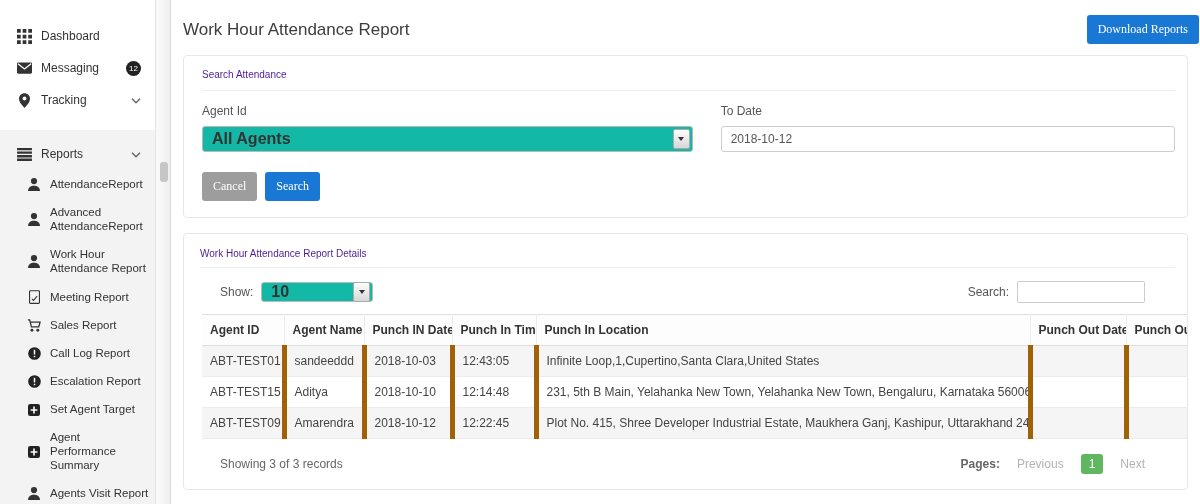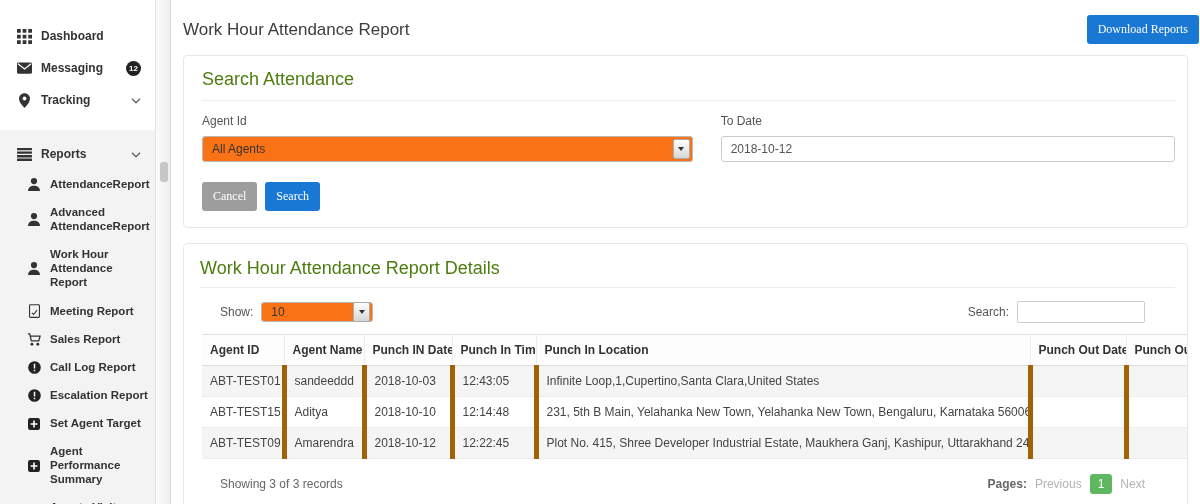--- a/index.html
+++ b/index.html
@@ -1,21 +1,21 @@
 <!DOCTYPE html>
 <html style="--primary-blue: #1878d4; --cancel-gray: #9d9d9d; --page-green: #5fb760; --badge-dark: #212121;"><head>
 <meta charset="utf-8">
 <style>
   * { margin:0; padding:0; box-sizing:border-box; }
   html,body { width:1200px; height:504px; overflow:hidden; background:#fff;
     font-family:"Liberation Sans", sans-serif; }
   .app { display:flex; width:1200px; height:504px; }
 
   
-  .sidebar { width:155px; flex:none; background:#fff; display:flex; flex-direction:column; font-size:12px; color:#333;font-weight:bold; }
+  .sidebar { width:155px; flex:none; background:#fff; display:flex; flex-direction:column; font-size:12px; color:#333; }
   .nav-top { padding-top:20px; padding-bottom:14px; background:#fff; }
   .nav-item { height:32px; display:flex; align-items:center; gap:9px; padding:0 14px 0 16px; cursor:pointer; }
   .nav-item .ico { width:16px; flex:none; display:flex; justify-content:center; }
   .nav-item .lbl { flex:1; white-space:nowrap; }
   .badge { width:15px; height:15px; border-radius:50%; background:var(--badge-dark,#212121); color:#fff;
     font-size:8px; display:flex; align-items:center; justify-content:center; flex:none; }
   .reports-section { background:#f3f3f3; flex:1; padding-top:8px; }
   .sub-item { display:flex; align-items:center; gap:9px; padding:7px 6px 7px 27px;
     font-size:11.5px; line-height:14px; cursor:pointer; }
   .sub-item .ico { width:14px; flex:none; display:flex; justify-content:center; padding-top:1px; }
@@ -30,32 +30,32 @@
   main { flex:1; min-width:0; padding:0 12px; }
   .page-header { display:flex; justify-content:space-between; align-items:center; padding:15px 0 11px; }
   .page-title { font-size:17px; font-weight:500; color:#3d3d3d; }
   .btn { border:none; border-radius:3px; color:#fff; font-size:12px; padding:7px 11px;
     font-family:Liberation Serif, serif; cursor:pointer; }
   .btn-primary { background:var(--primary-blue,#1878d4); }
   .btn-cancel { background:var(--cancel-gray,#9d9d9d); }
   .download-btn { margin-right:-11px; }
 
   .panel { border:1px solid #e7e7e7; border-radius:4px; background:#fff; }
-  .panel-title { font-size:18px; color:#4d7c0f; }
+  .panel-title { font-size:10px; color:#4c1d95; }
 
   
   .search-panel { padding:13px 12px 16px 18px; margin-bottom:15px; }
   .search-panel .panel-title { padding-bottom:10px; border-bottom:1px solid #eee; margin-bottom:13px; }
   .form-row { display:flex; gap:28px; margin-bottom:20px; }
   .field { flex:1; display:flex; flex-direction:column; gap:8px; }
   .field.agent { flex:1.08; }
   .field label { font-size:12px; color:#555; }
-  .selectbox { height:26px; border:1px solid #b9b9b9; border-radius:3px; background:#f97316;
+  .selectbox { height:26px; border:1px solid #b9b9b9; border-radius:3px; background:#14b8a6;
     display:flex; align-items:center; justify-content:space-between; padding-left:9px;
-    font-size:12px; color:#333; cursor:pointer; }
+    font-size:16px; color:#333; cursor:pointer;font-weight:bold; }
   .select-arrow { width:17px; height:20px; margin-right:2px; border:1px solid #ababab; border-radius:2px;
     background:linear-gradient(#fefefe,#d7d7d7); display:flex; align-items:center; justify-content:center; flex:none; }
   .caret { width:0; height:0; border-left:3.5px solid transparent; border-right:3.5px solid transparent;
     border-top:4.5px solid #333; }
   .text-input { height:26px; border:1px solid #ccc; border-radius:3px; padding:0 9px; font-size:12px;
     color:#555; font-family:inherit; outline:none; width:100%; }
   .btn-row { display:flex; gap:8px; }
 
   
   .details-panel { padding-top:14px; overflow:hidden; }
@@ -70,21 +70,21 @@
   table { width:1024px; table-layout:fixed; border-collapse:collapse; }
   thead th { font-size:12px; font-weight:bold; color:#333; text-align:left; padding:8px;
     border-top:1px solid #e0e0e0; border-bottom:1px solid #dedede; border-right:1px solid #ededed;
     white-space:nowrap; overflow:hidden; background:#fdfdfd; cursor:pointer; }
   tbody td { font-size:12px; color:#444; padding:8px; border-bottom:1px solid #ececec;
     border-right:5px solid #a16207; white-space:nowrap; overflow:hidden; }
   tbody tr:nth-child(odd) { background:#f5f5f5; }
 
   .table-footer { display:flex; justify-content:space-between; align-items:center;
     padding:15px 42px 15px 36px; font-size:12px; color:#666; }
-  .pagination { display:flex; align-items:center; gap:8px; }
+  .pagination { display:flex; align-items:center; gap:17px; }
   .pages-label { font-weight:bold; color:#666; }
   .page-link { color:#b3b3b3; cursor:pointer; }
   .page-current { background:var(--page-green,#5fb760); color:#fff; padding:3px 8px;
     border-radius:3px; cursor:pointer; }
 </style>
 </head>
 <body>
 
 <div class="app">
 

